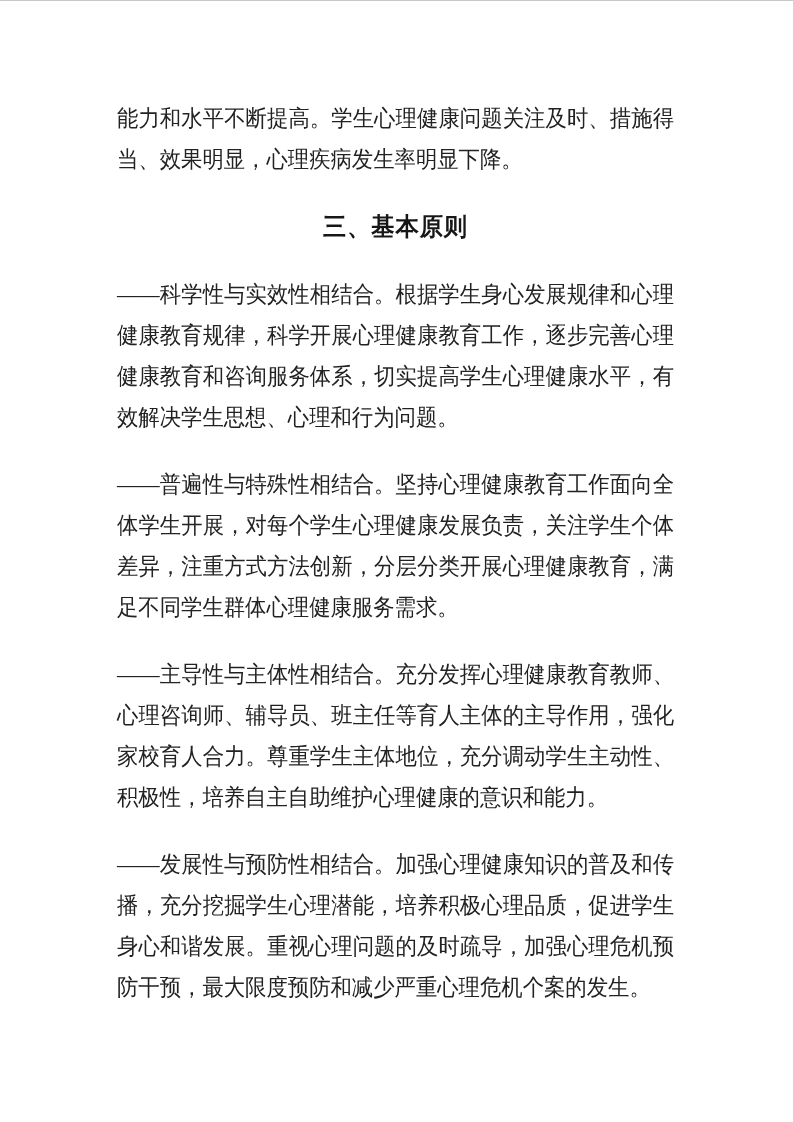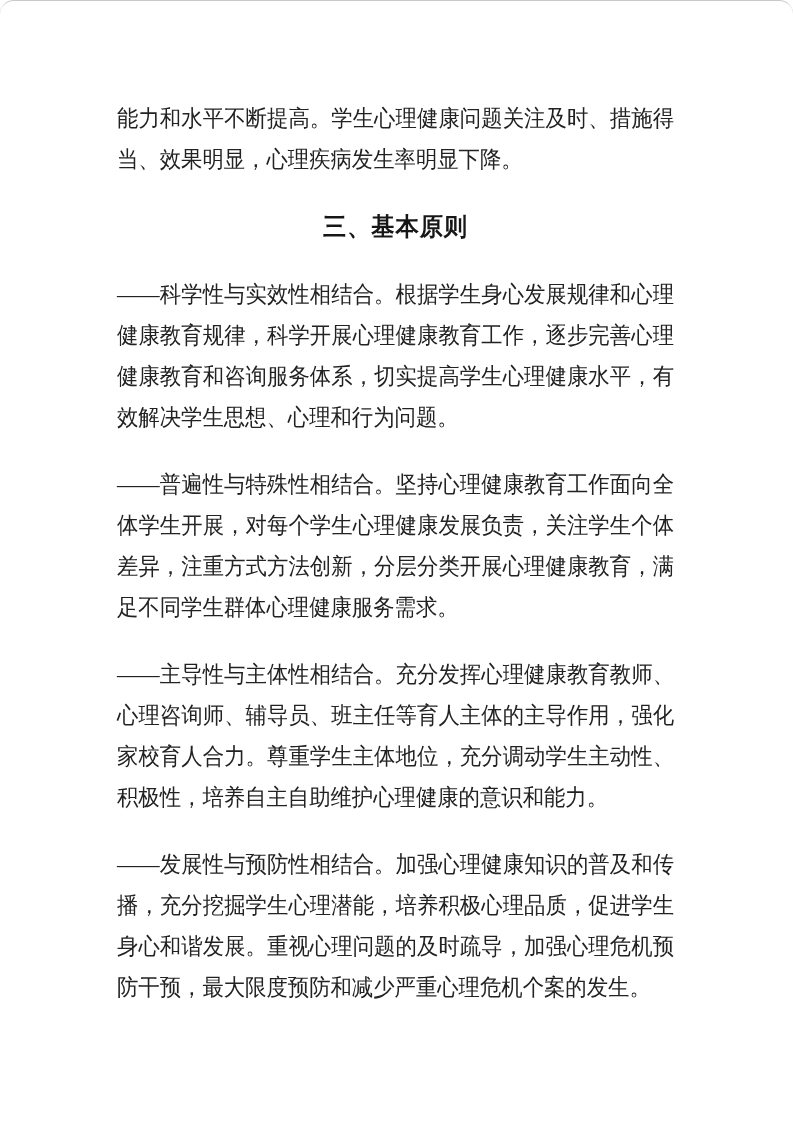--- a/index.html
+++ b/index.html
@@ -14,21 +14,20 @@
     font-family: "Liberation Serif", "DejaVu Serif", serif;
   }
   .page {
     position: relative;
     width: 793px;
     height: 1122px;
     box-sizing: border-box;
     background: #ffffff;
     border-top: 1px solid #c9c9c9;
     padding: 97px 0 0 117px;
-    border-radius: 14px;
   }
   
   .text-block {
     width: 600px;
     transform: scaleX(0.9283);
     transform-origin: 0 0;
     color: #222222;
   }
   .body-para {
     font-size: 23px;

